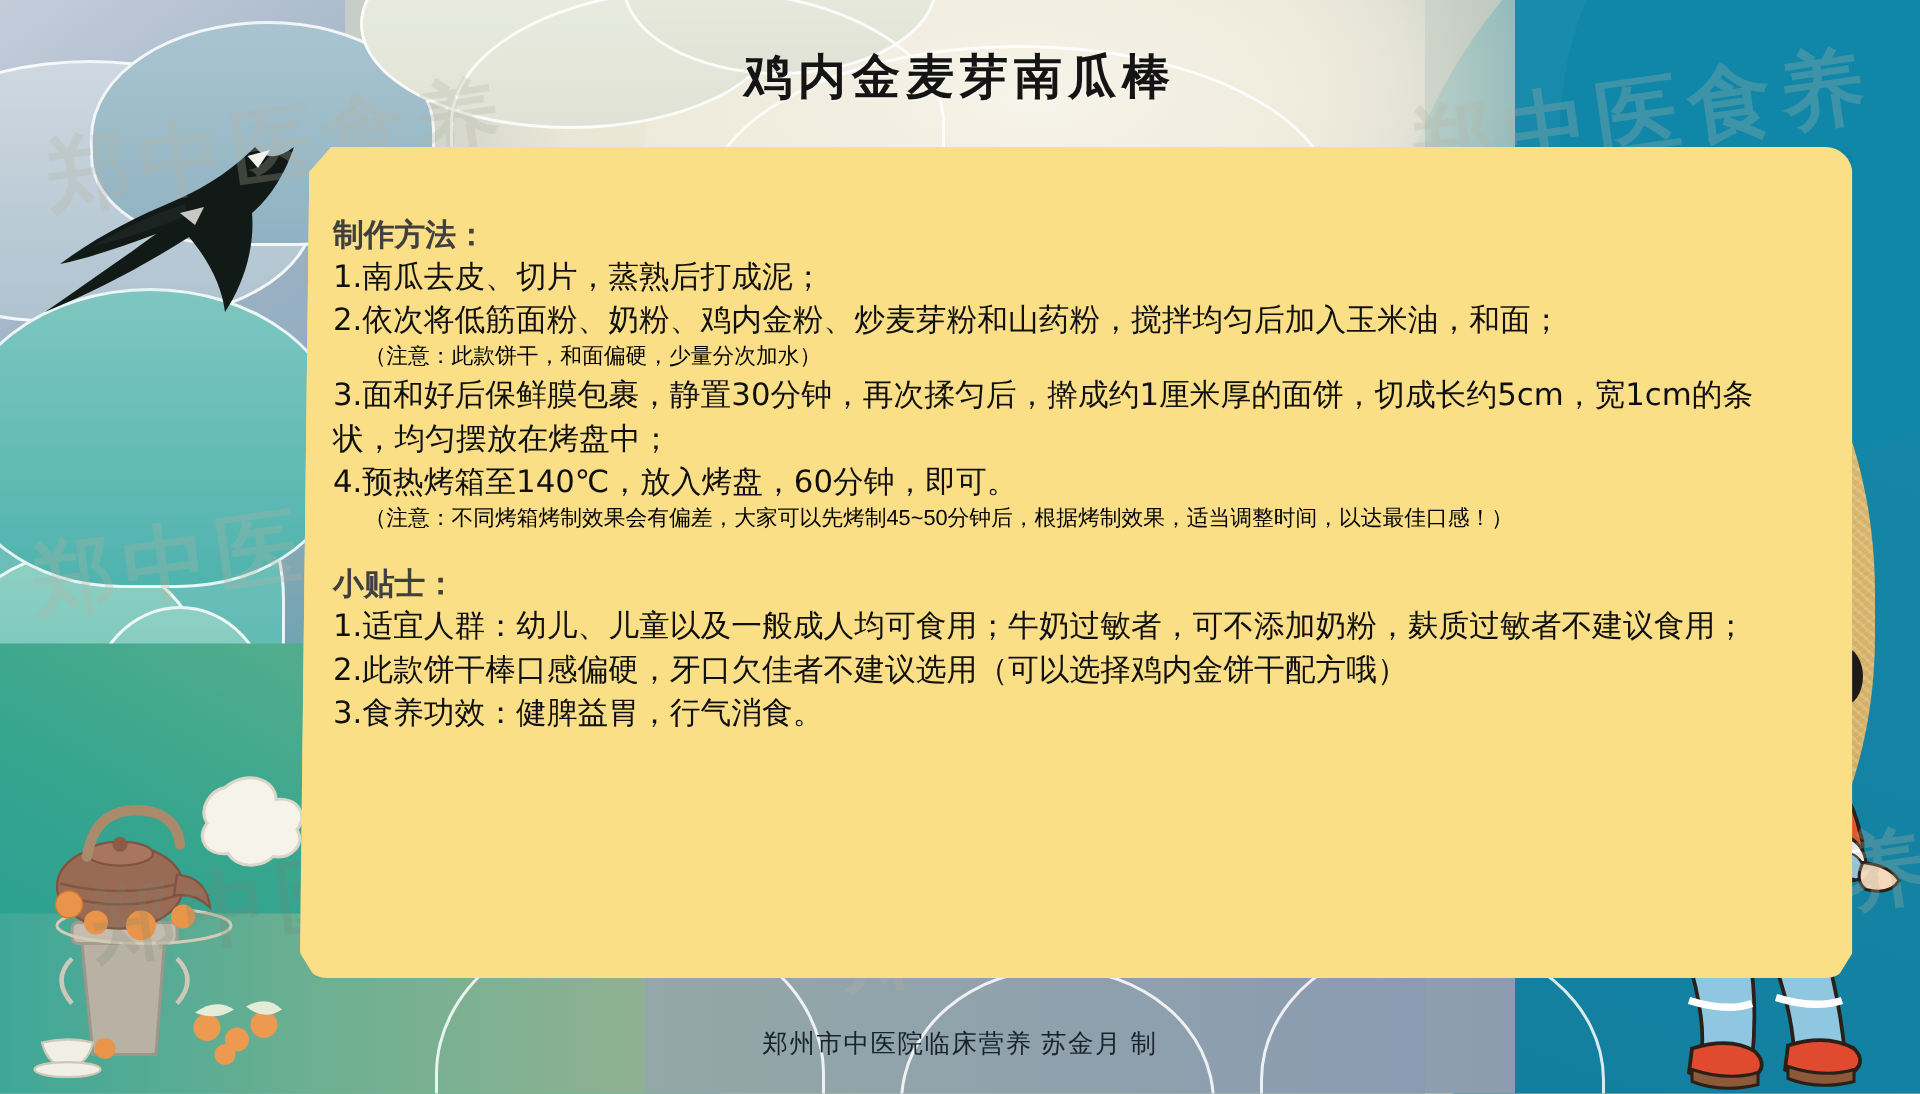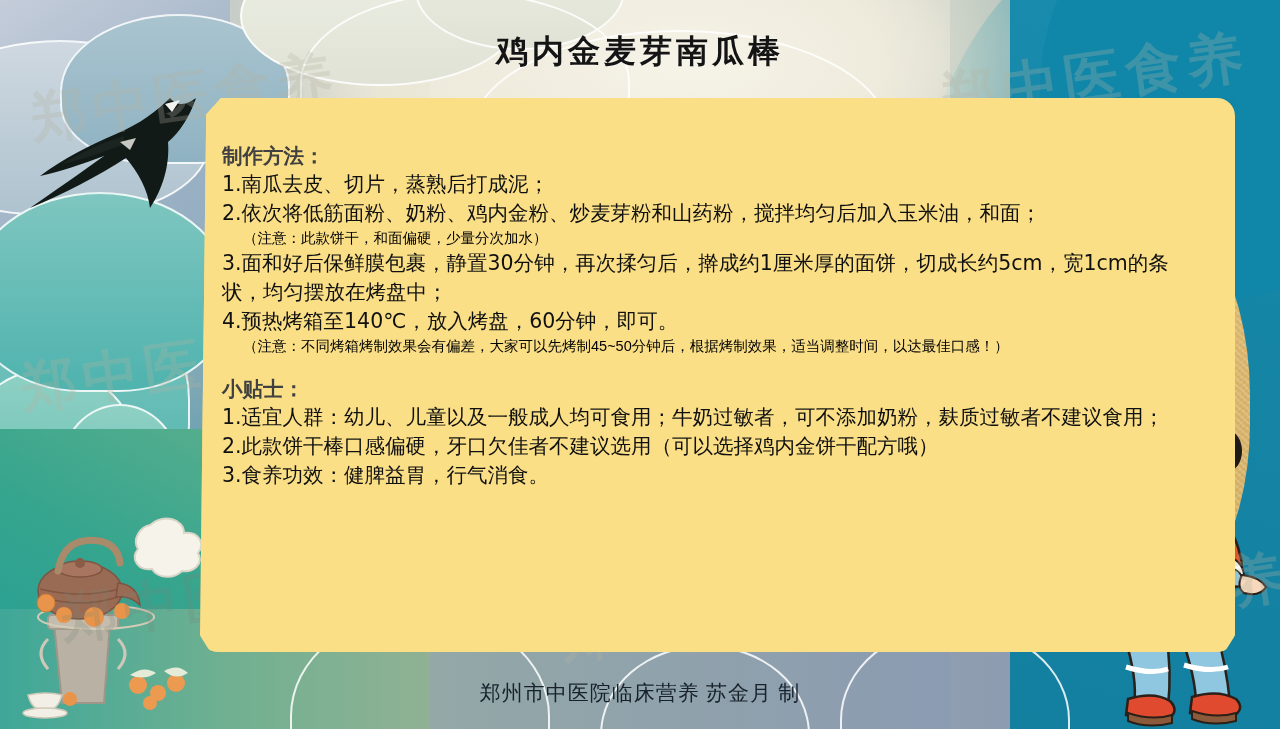--- a/index.html
+++ b/index.html
@@ -149,24 +149,24 @@
     color:#141414;
     text-shadow:0 1px 0 rgba(255,255,255,.35);
     z-index:20;
   }
 
   
   #footer {
     position:absolute;
     left:0; right:0; bottom:22px;
     text-align:center;
-    font-size:21px;
+    font-size:17px;
     color:#17222b;
     letter-spacing:1px;
-    font-family:Liberation Serif, serif;
+    font-family:Liberation Sans, sans-serif;
     z-index:20;
   }
 </style>
 </head>
 <body>
 
 <div id="bg">
   <div class="bg-base"></div>
   <div class="sky-tl"></div>
   <div class="teal-right"></div>

